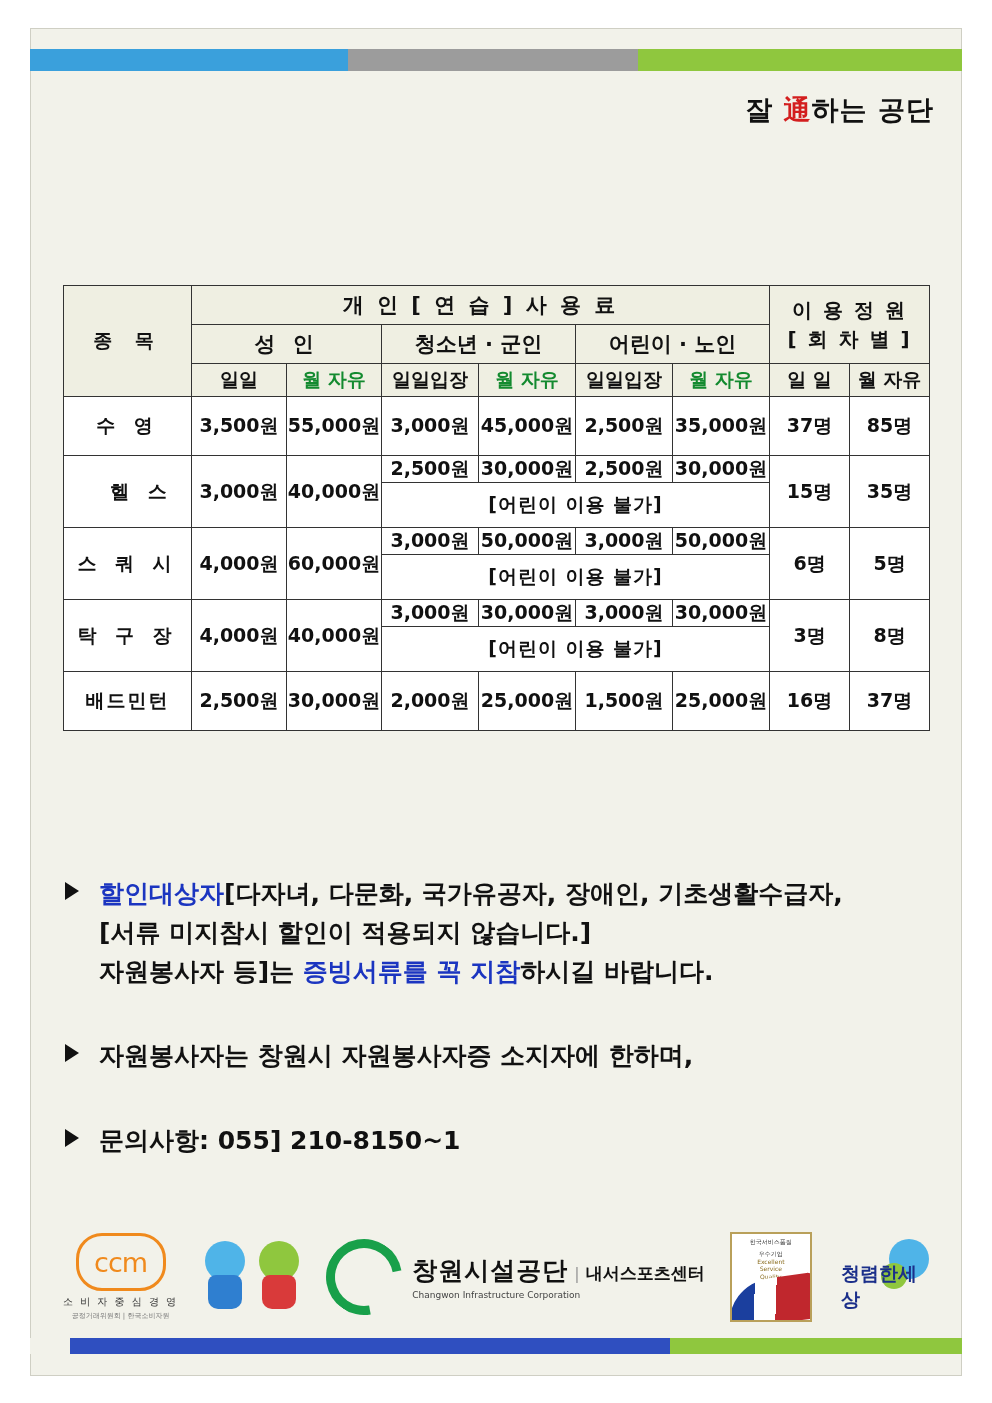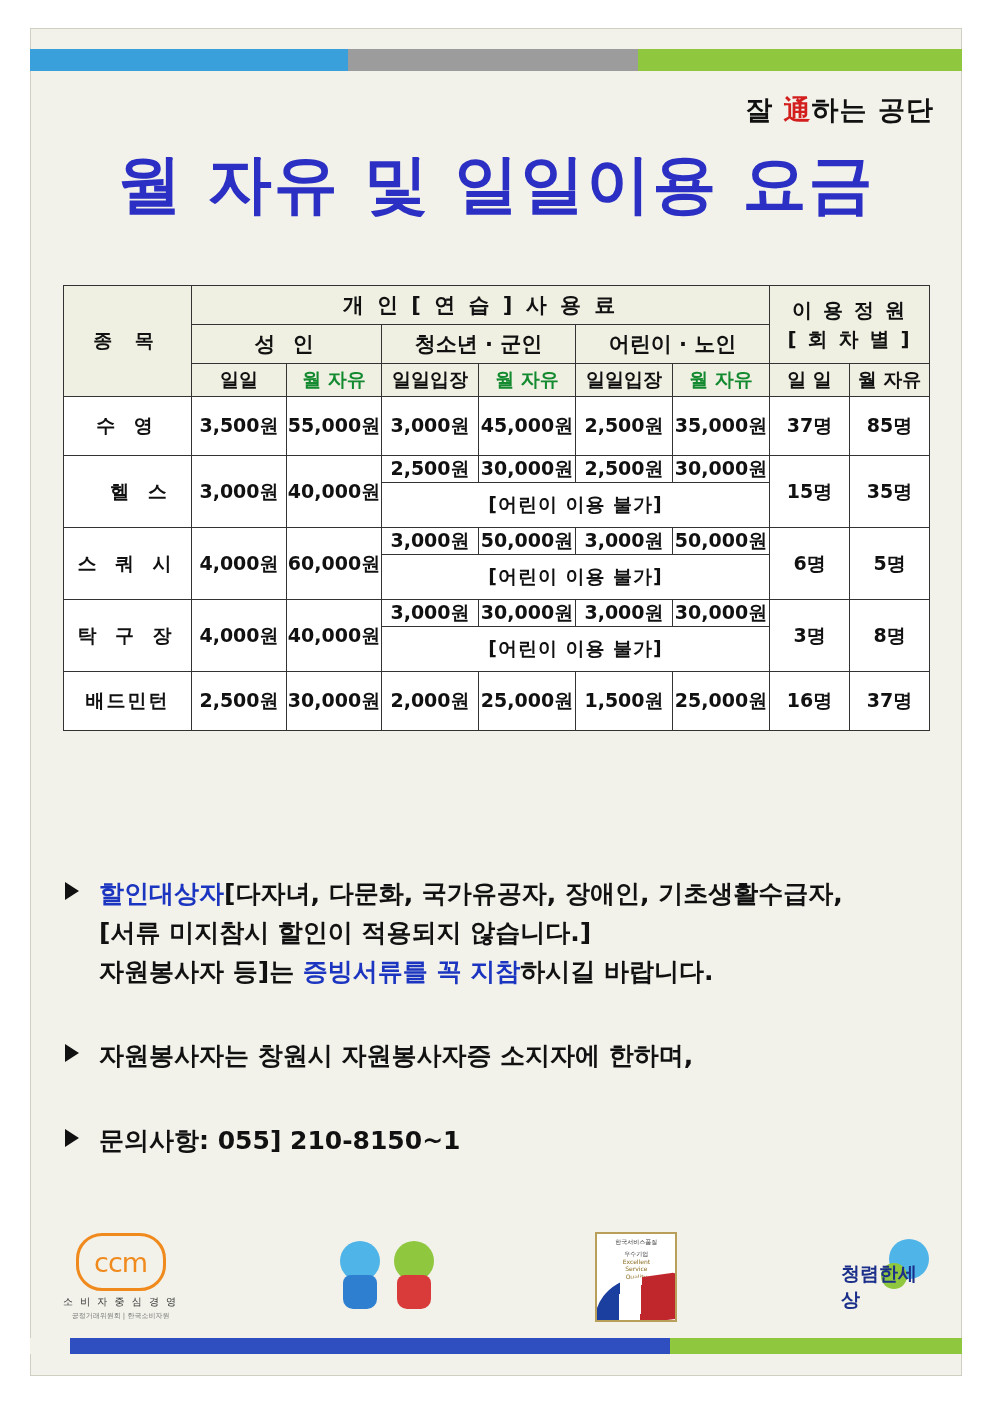--- a/index.html
+++ b/index.html
@@ -253,21 +253,20 @@
   <div class="topbar">
     <div class="seg1"></div>
     <div class="seg2"></div>
     <div class="seg3"></div>
   </div>
 
   <div class="slogan">
     <span>잘 </span><span class="red">通</span><span>하는 공단</span>
   </div>
 
-  <div class="headline">월 자유 및 일일이용 요금</div>
 
   <table class="fee">
     <colgroup>
       <col style="width:128px">
       <col style="width:95px">
       <col style="width:95px">
       <col style="width:97px">
       <col style="width:97px">
       <col style="width:97px">
       <col style="width:97px">
@@ -406,20 +405,29 @@
       <div class="mascot m-blue">
         <div class="m-head"></div>
         <div class="m-body"></div>
       </div>
       <div class="mascot m-green">
         <div class="m-head"></div>
         <div class="m-body"></div>
       </div>
     </div>
 
+    <div class="changwon">
+      <div class="cw-swoosh"></div>
+      <div>
+        <div>
+          <span class="cw-text-main">창원시설공단</span><span class="cw-div">|</span><span style="font-size:17px;font-weight:bold;color:#111;">내서스포츠센터</span>
+        </div>
+        <div class="cw-text-sub">Changwon Infrastructure Corporation</div>
+      </div>
+    </div>
 
     <div class="quality">
       <div class="q-top">한국서비스품질</div>
       <div class="q-top">우수기업</div>
       <div class="q-badge">Excellent</div>
       <div class="q-badge">Service</div>
       <div class="q-badge">Quality</div>
       <div class="q-wave"></div>
     </div>
 

